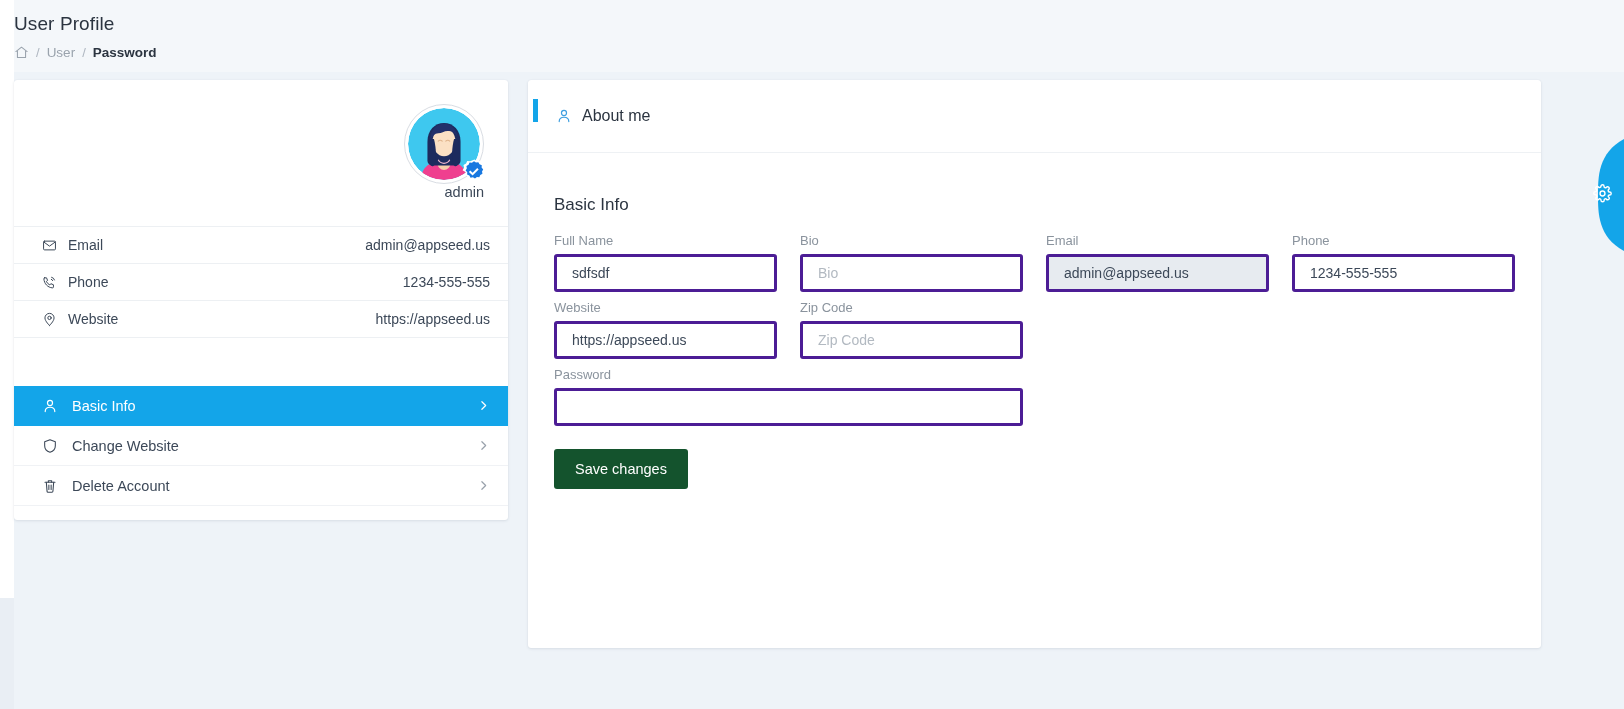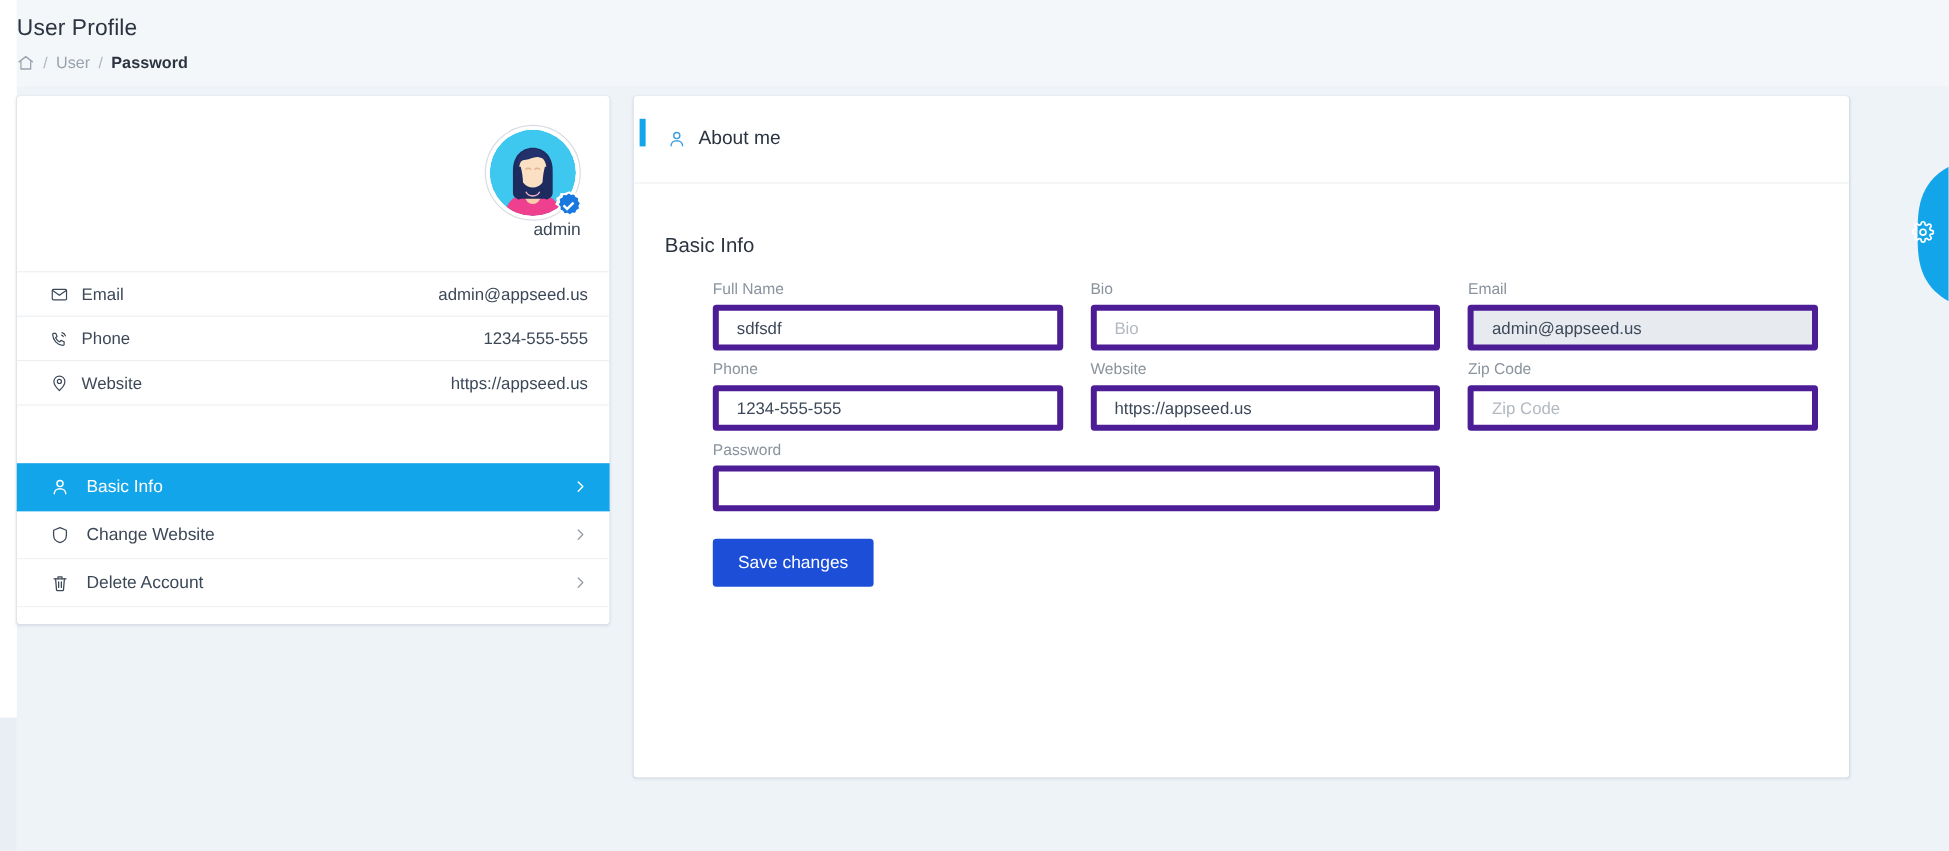--- a/index.html
+++ b/index.html
@@ -189,57 +189,56 @@
   .about-body { padding: 42px 26px 0 26px; }
   .section-title {
     font-size: 17px;
     color: #2b3440;
     margin-bottom: 18px;
     font-weight: 400;
   }
 
   .form-grid {
     display: grid;
-    grid-template-columns: 1fr 1fr 1fr;
+    grid-template-columns: 1fr 1fr 1fr 1fr;
     column-gap: 23px;
     row-gap: 0px;
-    margin-left: 40px;
   }
   .field { margin-bottom: 8px; }
   .field.full { grid-column: 1 / span 2; }
   .field-label {
     display: block;
     font-size: 13px;
     color: #8a939d;
     margin-bottom: 6px;
   }
   .field-input {
     width: 100%;
     height: 38px;
-    border: 5px solid #4c1d95;
+    border: 3px solid #4c1d95;
     border-radius: 3px;
     padding: 0 15px;
     font-size: 14px;
     font-family: "Liberation Sans", sans-serif;
     color: #3c4858;
     background: #fff;
     outline: none;
   }
   .field-input::placeholder { color: #b2b9c1; }
   .field-input[disabled] {
     background: #e7ebf0;
     color: #3c4858;
     cursor: not-allowed;
   }
 
   .save-btn {
     margin-top: 15px;
     height: 40px;
     padding: 0 21px;
-    background: #1d4ed8;
+    background: #14532d;
     color: #fff;
     border: none;
     border-radius: 3px;
     font-size: 14.5px;
     font-family: "Liberation Sans", sans-serif;
     cursor: pointer;
   }
 
   
   .settings-tab {

